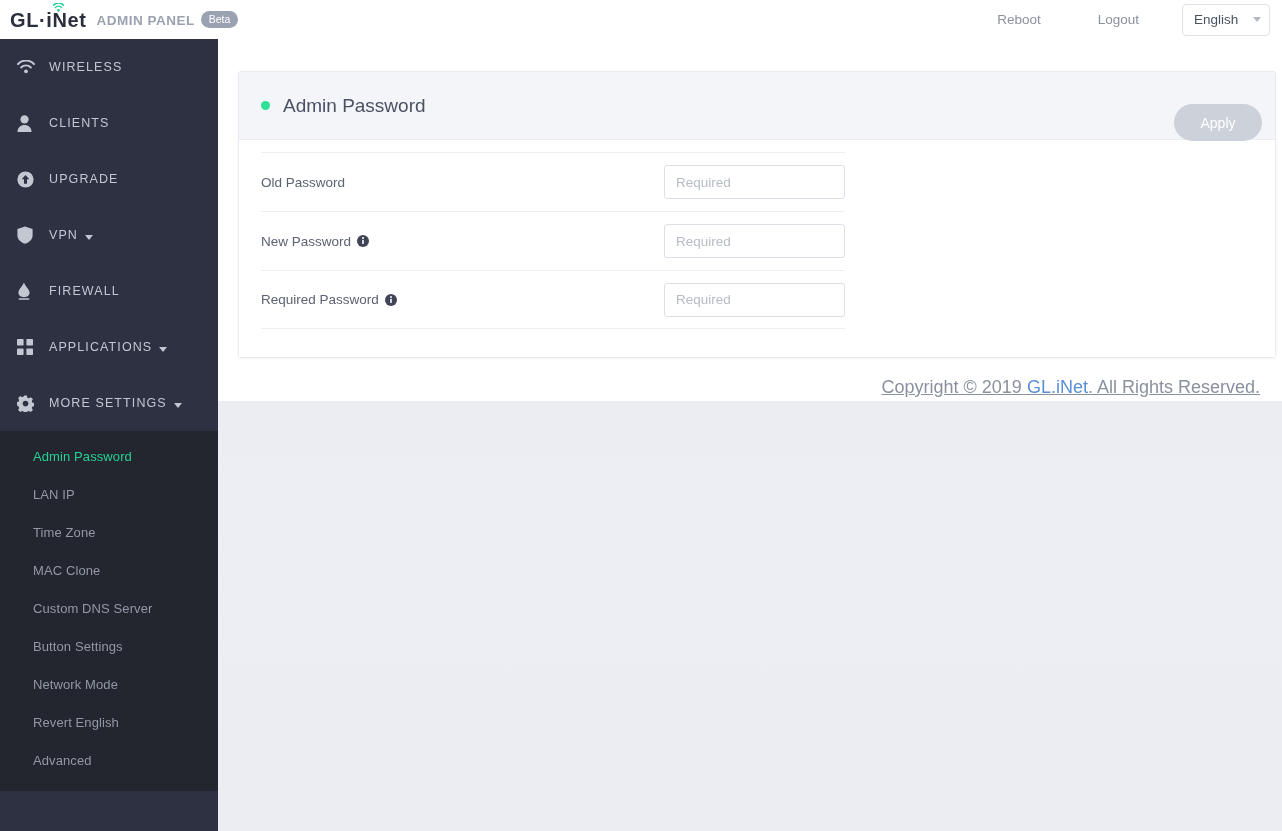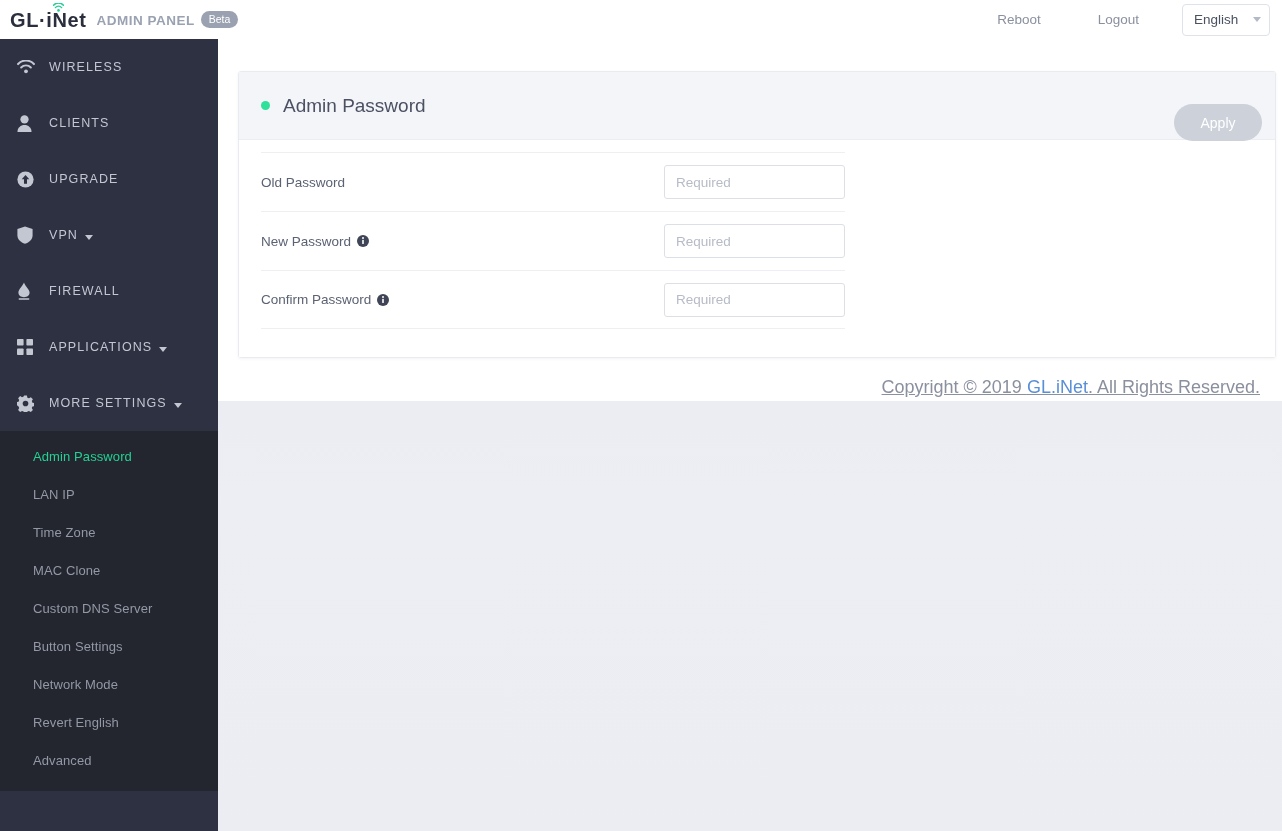--- a/index.html
+++ b/index.html
@@ -456,21 +456,21 @@
           </span>
         </span>
         <div class="input-group">
           <input class="pw-input" type="password" placeholder="Required" style="">
 
         </div>
       </div>
 
       <div class="form-row last">
         <span class="field-label">
-          <span>Confirm Password</span>
+          <span>Required Password</span>
           <span class="info-icon">
             <svg width="12" height="12" viewBox="0 0 12 12">
               <circle cx="6" cy="6" r="6" fill="#3f4557"></circle>
               <rect x="5.2" y="4.8" width="1.6" height="4.2" rx="0.6" fill="#ffffff"></rect>
               <circle cx="6" cy="3" r="1" fill="#ffffff"></circle>
             </svg>
           </span>
         </span>
         <div class="input-group">
           <input class="pw-input" type="password" placeholder="Required" style="">

